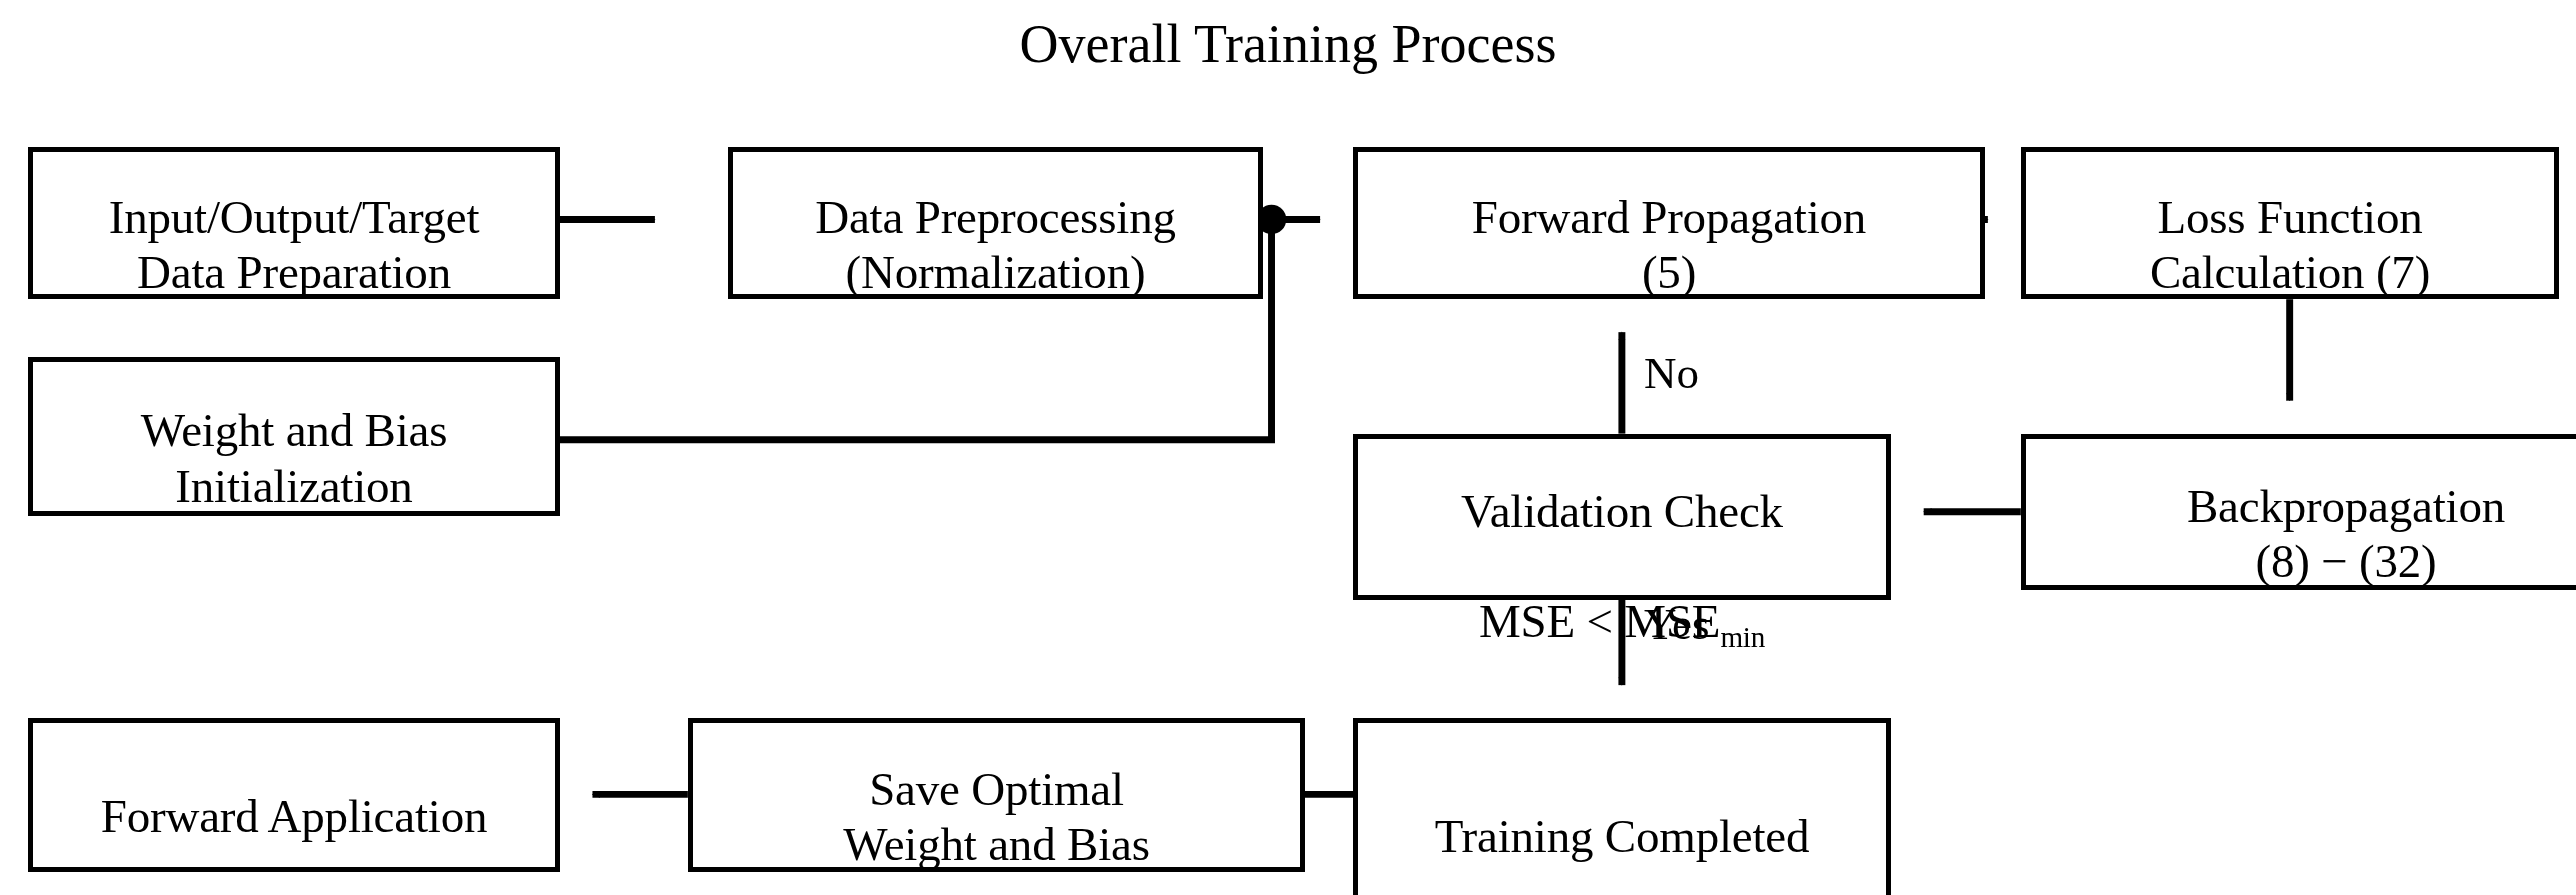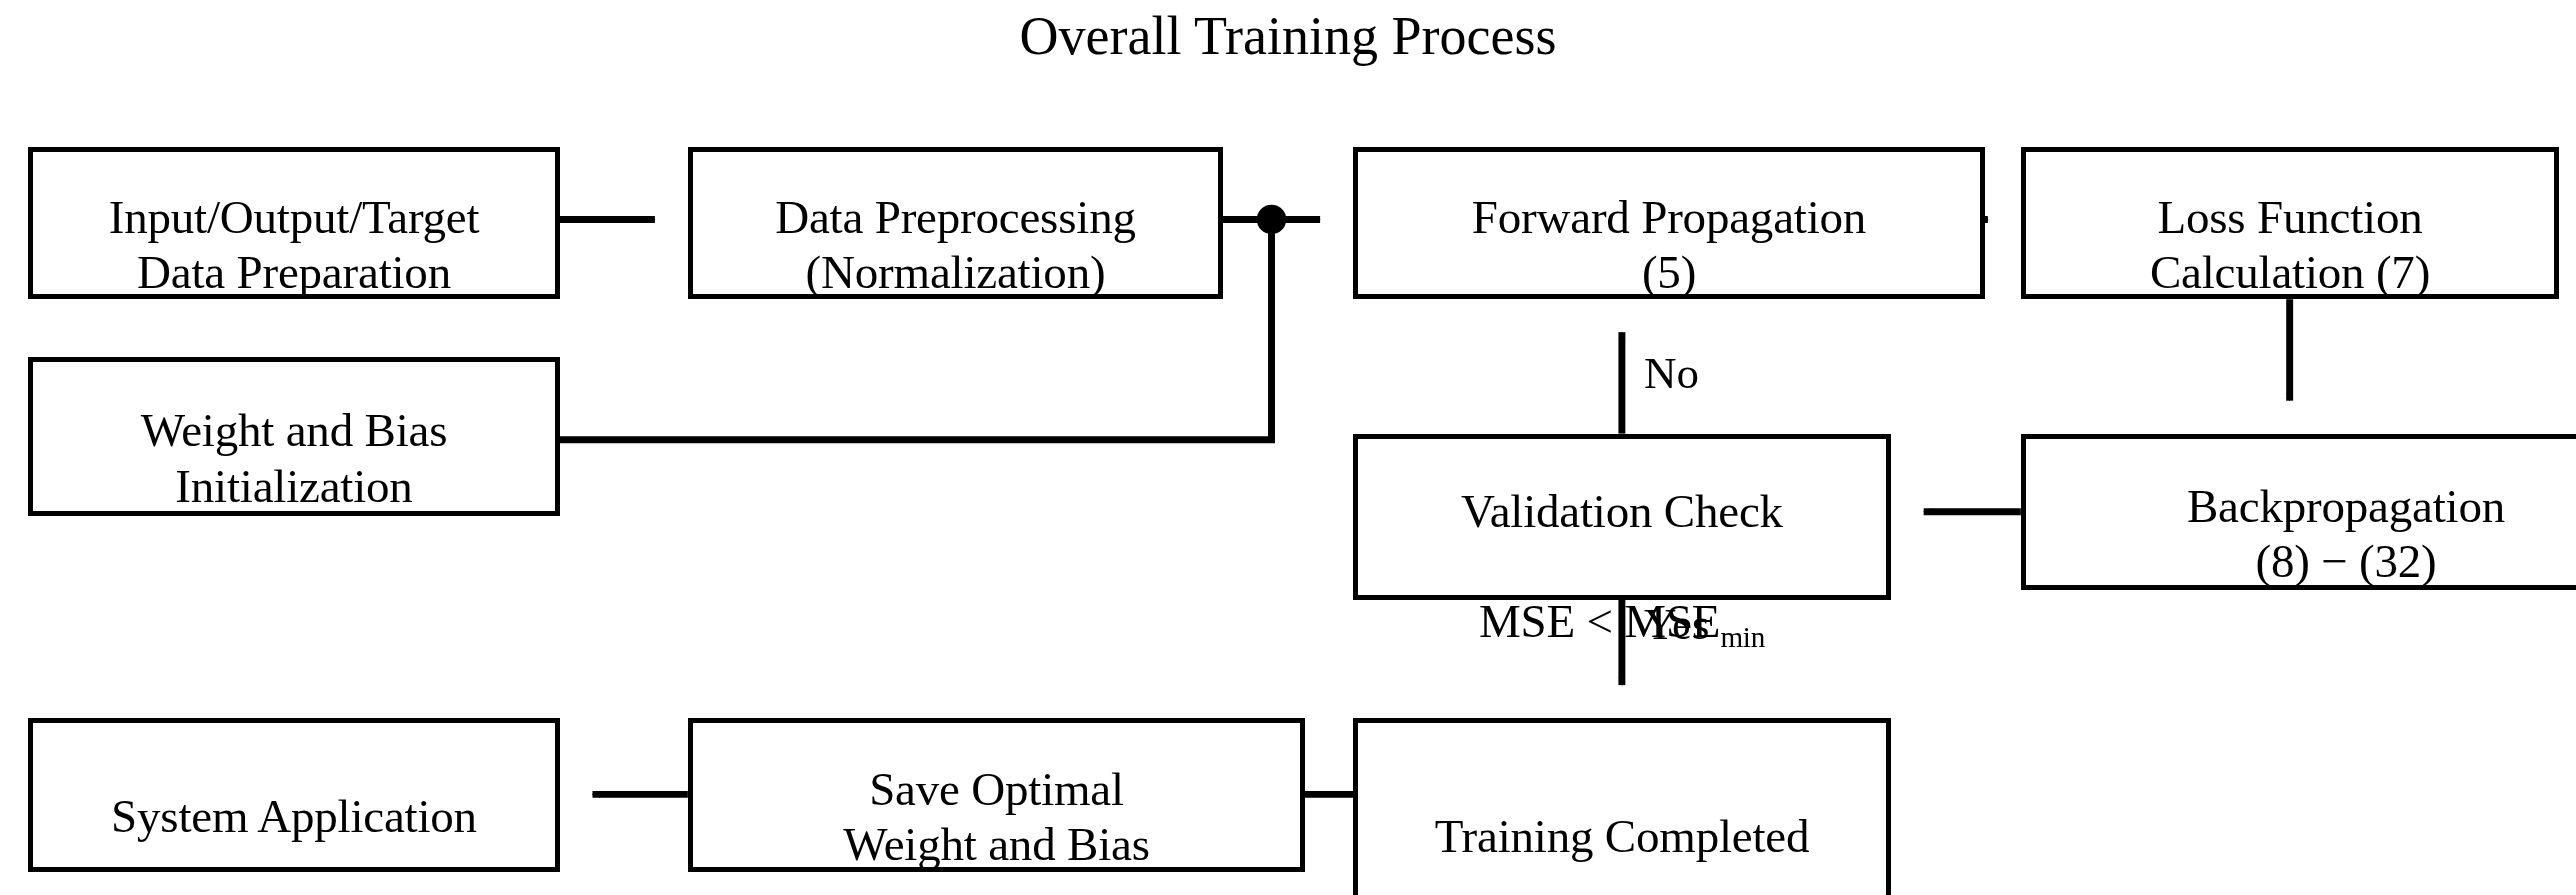--- a/index.html
+++ b/index.html
@@ -45,20 +45,21 @@
     white-space: pre-line;
     margin-top: 44px;
   }
   .diagram-title {
     position: absolute;
     text-align: center;
     font-size: 54px;
     font-family: "Liberation Serif", "DejaVu Serif", serif;
     color: #000000;
     white-space: nowrap;
+    margin-top: 8px;
   }
   .edge-label {
     position: absolute;
     font-size: 45px;
     font-family: "Liberation Serif", "DejaVu Serif", serif;
     color: #000000;
     white-space: nowrap;
   }
   .sub {
     font-size: 0.62em;
@@ -106,21 +107,21 @@
       <path d="M793,916 L683,916" marker-end="url(#arrowR)"></path>
     </g>
     <circle cx="1466" cy="253" r="17" fill="#000000" stroke="none"></circle>
   </svg>
 
   <div class="node-box" style="left:28px; top:147px; width:532px; height:152px;">
     <span class="node-label">Input/Output/Target
 Data Preparation</span>
   </div>
 
-  <div class="node-box" style="left:688px; top:147px; width:535px; height:152px;">
+  <div class="node-box" style="left:728px; top:147px; width:535px; height:152px;">
     <span class="node-label">Data Preprocessing
 (Normalization)</span>
   </div>
 
   <div class="node-box" style="left:1353px; top:147px; width:632px; height:152px;">
     <span class="node-label">Forward Propagation
 (5)</span>
   </div>
 
   <div class="node-box" style="left:2021px; top:147px; width:538px; height:152px;">
@@ -139,21 +140,21 @@
       <span class="mathline"><span>MSE &lt; MSE</span><span class="sub">min</span></span>
     </span>
   </div>
 
   <div class="node-box" style="left:2021px; top:434px; width:650px; height:156px;">
     <span class="node-label">Backpropagation
 (8) − (32)</span>
   </div>
 
   <div class="node-box" style="left:28px; top:718px; width:532px; height:154px;">
-    <span class="node-label">System Application</span>
+    <span class="node-label">Forward Application</span>
   </div>
 
   <div class="node-box" style="left:688px; top:718px; width:617px; height:154px;text-align:center;">
     <span class="node-label">Save Optimal
 Weight and Bias</span>
   </div>
 
   <div class="node-box" style="left:1353px; top:718px; width:538px; height:194px;">
     <span class="node-label">Training Completed</span>
   </div>

